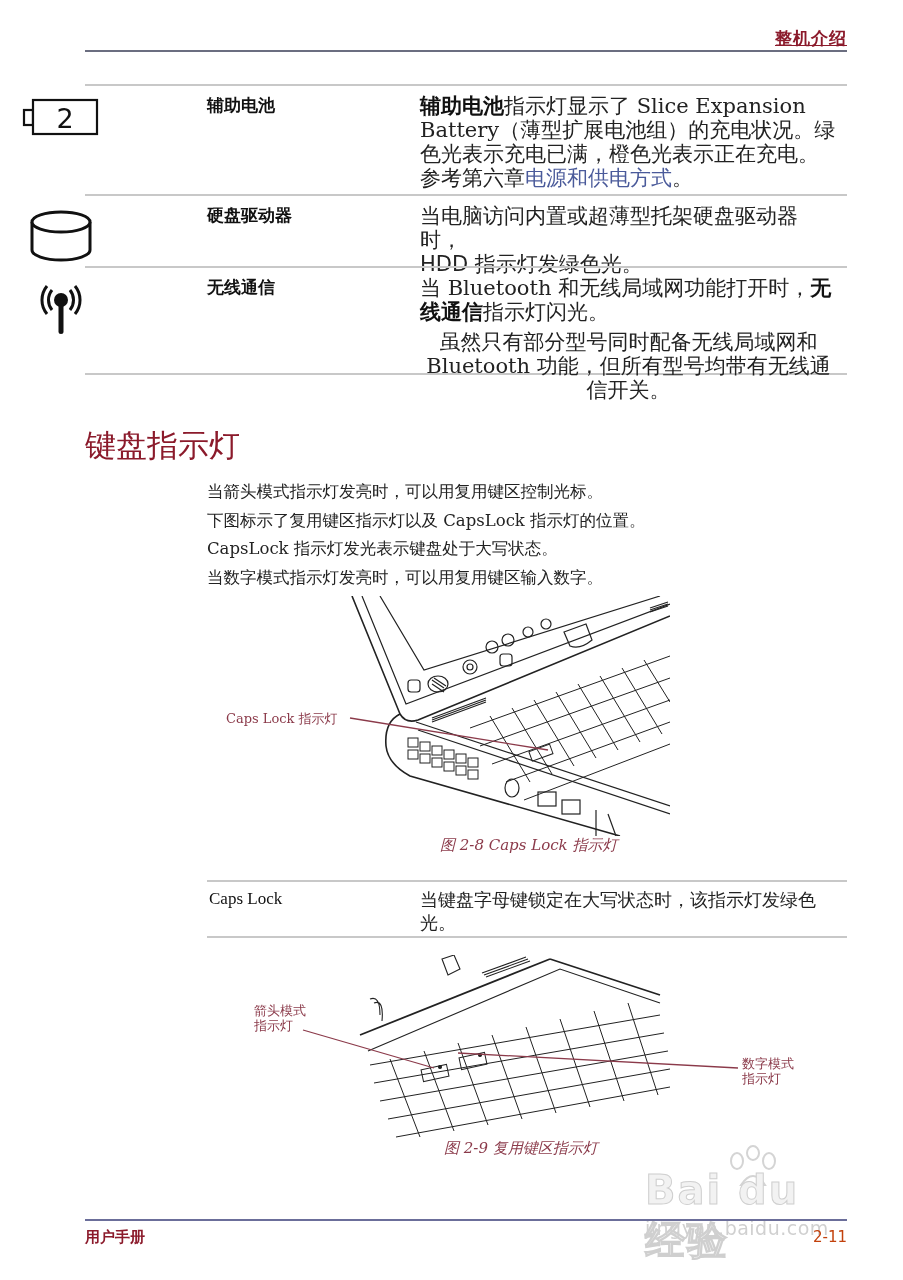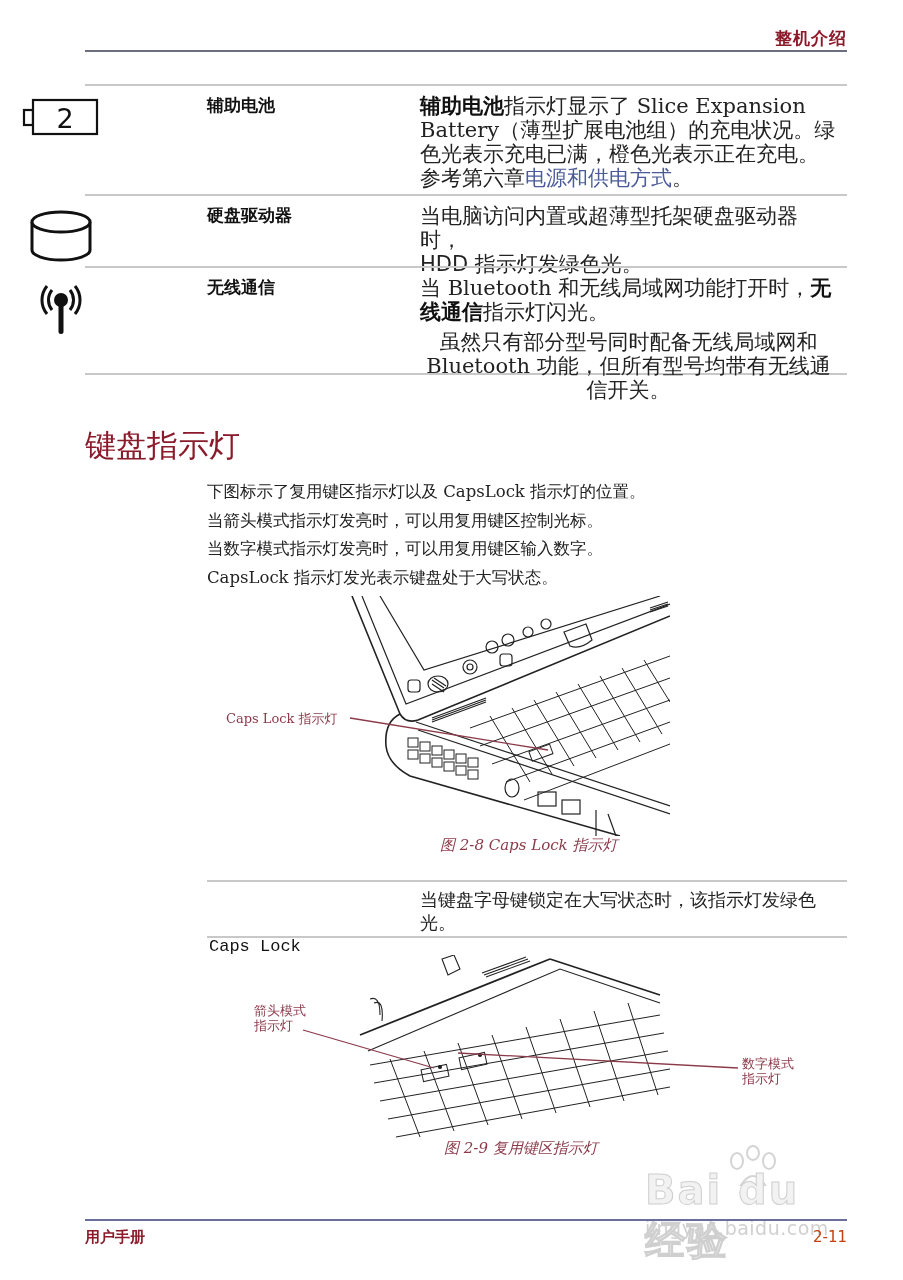--- a/index.html
+++ b/index.html
@@ -1,20 +1,20 @@
 <!DOCTYPE html>
 <html><head>
 <meta charset="utf-8">
 <style>
   * { box-sizing: border-box; margin: 0; padding: 0; }
   html, body { width: 903px; height: 1280px; background: #ffffff; overflow: hidden; }
   body { position: relative; font-family: "DejaVu Serif", "Liberation Serif", serif; color: #1a1a1a; }
 
   .running-header { position: absolute; left: 85px; top: 0; width: 762px; height: 52px; border-bottom: 2px solid #6b6e80; }
-  .running-header .title { position: absolute; right: 0; top: 27px; font-family: "DejaVu Sans", sans-serif; font-weight: bold; font-size: 17px; color: #8b1a2b; letter-spacing: 1px; }
+  .running-header .title { position: absolute; right: 0; top: 27px; font-family: "DejaVu Sans", sans-serif; font-weight: bold; font-size: 17px; color: #8b1a2b; letter-spacing: 1px; text-decoration: underline; }
 
   .ind-table { position: absolute; left: 85px; top: 84px; width: 762px; }
   .ind-row { position: relative; border-top: 2px solid #c8c8c8; }
   .ind-row.last { border-bottom: 2px solid #c8c8c8; }
   .ind-icon { position: absolute; left: -85px; width: 122px; display: flex; justify-content: center; }
   .ind-label { position: absolute; left: 122px; top: 8px; font-family: "DejaVu Sans", sans-serif; font-weight: bold; font-size: 17px; color: #111; }
   .ind-desc { margin-left: 335px; padding: 8px 10px 8px 0; font-size: 21px; line-height: 24px; color: #222; }
   .ind-desc p + p { margin-top: 6px; text-align: center; }
   .ind-desc .bold { font-family: "DejaVu Sans", sans-serif; font-weight: bold; color: #111; }
   .ind-desc .link { color: #4a5a9a; }
@@ -23,21 +23,21 @@
   .section-heading { position: absolute; left: 85px; top: 425px; font-family: "DejaVu Sans", sans-serif; font-weight: normal; font-size: 31px; color: #8b1a2b; }
 
   .intro { position: absolute; left: 207px; top: 478px; font-size: 16.5px; line-height: 28.5px; color: #222; }
 
   .figure { position: absolute; }
   .figure svg { display: block; }
   .callout { position: absolute; font-size: 13px; color: #8b3a4a; line-height: 15px; }
   .caption { position: absolute; font-style: italic; font-size: 15px; color: #8b3a4a; }
 
   .caps-table { position: absolute; left: 207px; top: 880px; width: 640px; border-top: 2px solid #c8c8c8; border-bottom: 2px solid #c8c8c8; height: 58px; }
-  .caps-table .label { position: absolute; left: 2px; top: 7px; font-family: Liberation Mono, monospace; font-size: 17px; color: #111; margin-top: 48px; }
+  .caps-table .label { position: absolute; left: 2px; top: 7px; font-family: Liberation Serif, serif; font-size: 17px; color: #111; }
   .caps-table .desc { position: absolute; left: 213px; top: 6px; width: 420px; font-size: 18px; line-height: 23px; color: #222; }
 
   .watermark { position: absolute; left: 645px; top: 1145px; width: 200px; height: 100px; color: #d6d6d6; font-family: "DejaVu Sans", sans-serif; }
   .watermark .brand { position: absolute; left: 0; top: 22px; font-size: 40px; font-weight: bold; letter-spacing: 2px; -webkit-text-stroke: 1px #cfcfcf; color: #f2f2f2; }
   .watermark .url { position: absolute; left: 0; top: 72px; font-size: 19px; color: #d0d0d0; letter-spacing: 0.5px; }
 
   .running-footer { position: absolute; left: 85px; top: 1219px; width: 762px; border-top: 2px solid #6b6e9a; }
   .running-footer .left { position: absolute; left: 0; top: 7px; font-family: "DejaVu Sans", sans-serif; font-weight: bold; font-size: 15px; color: #8b1a2b; }
   .running-footer .right { position: absolute; right: 0; top: 7px; font-family: "DejaVu Sans", sans-serif; font-size: 15px; color: #c2410c; }
 </style>
@@ -92,24 +92,24 @@
     <div class="ind-desc">
       <p><span>当 Bluetooth 和无线局域网功能打开时，</span><span class="bold">无线通信</span><span>指示灯闪光。</span></p>
       <p>虽然只有部分型号同时配备无线局域网和 Bluetooth 功能，但所有型号均带有无线通信开关。</p>
     </div>
   </div>
 </div>
 
 <h2 class="section-heading">键盘指示灯</h2>
 
 <div class="intro">
+  <p>当箭头模式指示灯发亮时，可以用复用键区控制光标。</p>
   <p>下图标示了复用键区指示灯以及 CapsLock 指示灯的位置。</p>
-  <p>当箭头模式指示灯发亮时，可以用复用键区控制光标。</p>
+  <p>CapsLock 指示灯发光表示键盘处于大写状态。</p>
   <p>当数字模式指示灯发亮时，可以用复用键区输入数字。</p>
-  <p>CapsLock 指示灯发光表示键盘处于大写状态。</p>
 </div>
 
 <div class="figure" style="left:340px; top:596px; width:330px; height:240px;">
   <svg width="330" height="240" viewBox="0 0 330 240" fill="none" stroke="#222" stroke-width="1.2">
 
     <path d="M12 0 L60 118 Q66 128 78 124 L330 20" stroke-width="1.6"></path>
     <path d="M22 0 L66 108 L330 8"></path>
     <path d="M40 0 L84 74 L320 0"></path>
 
     <rect x="68" y="84" width="12" height="12" rx="3"></rect>

